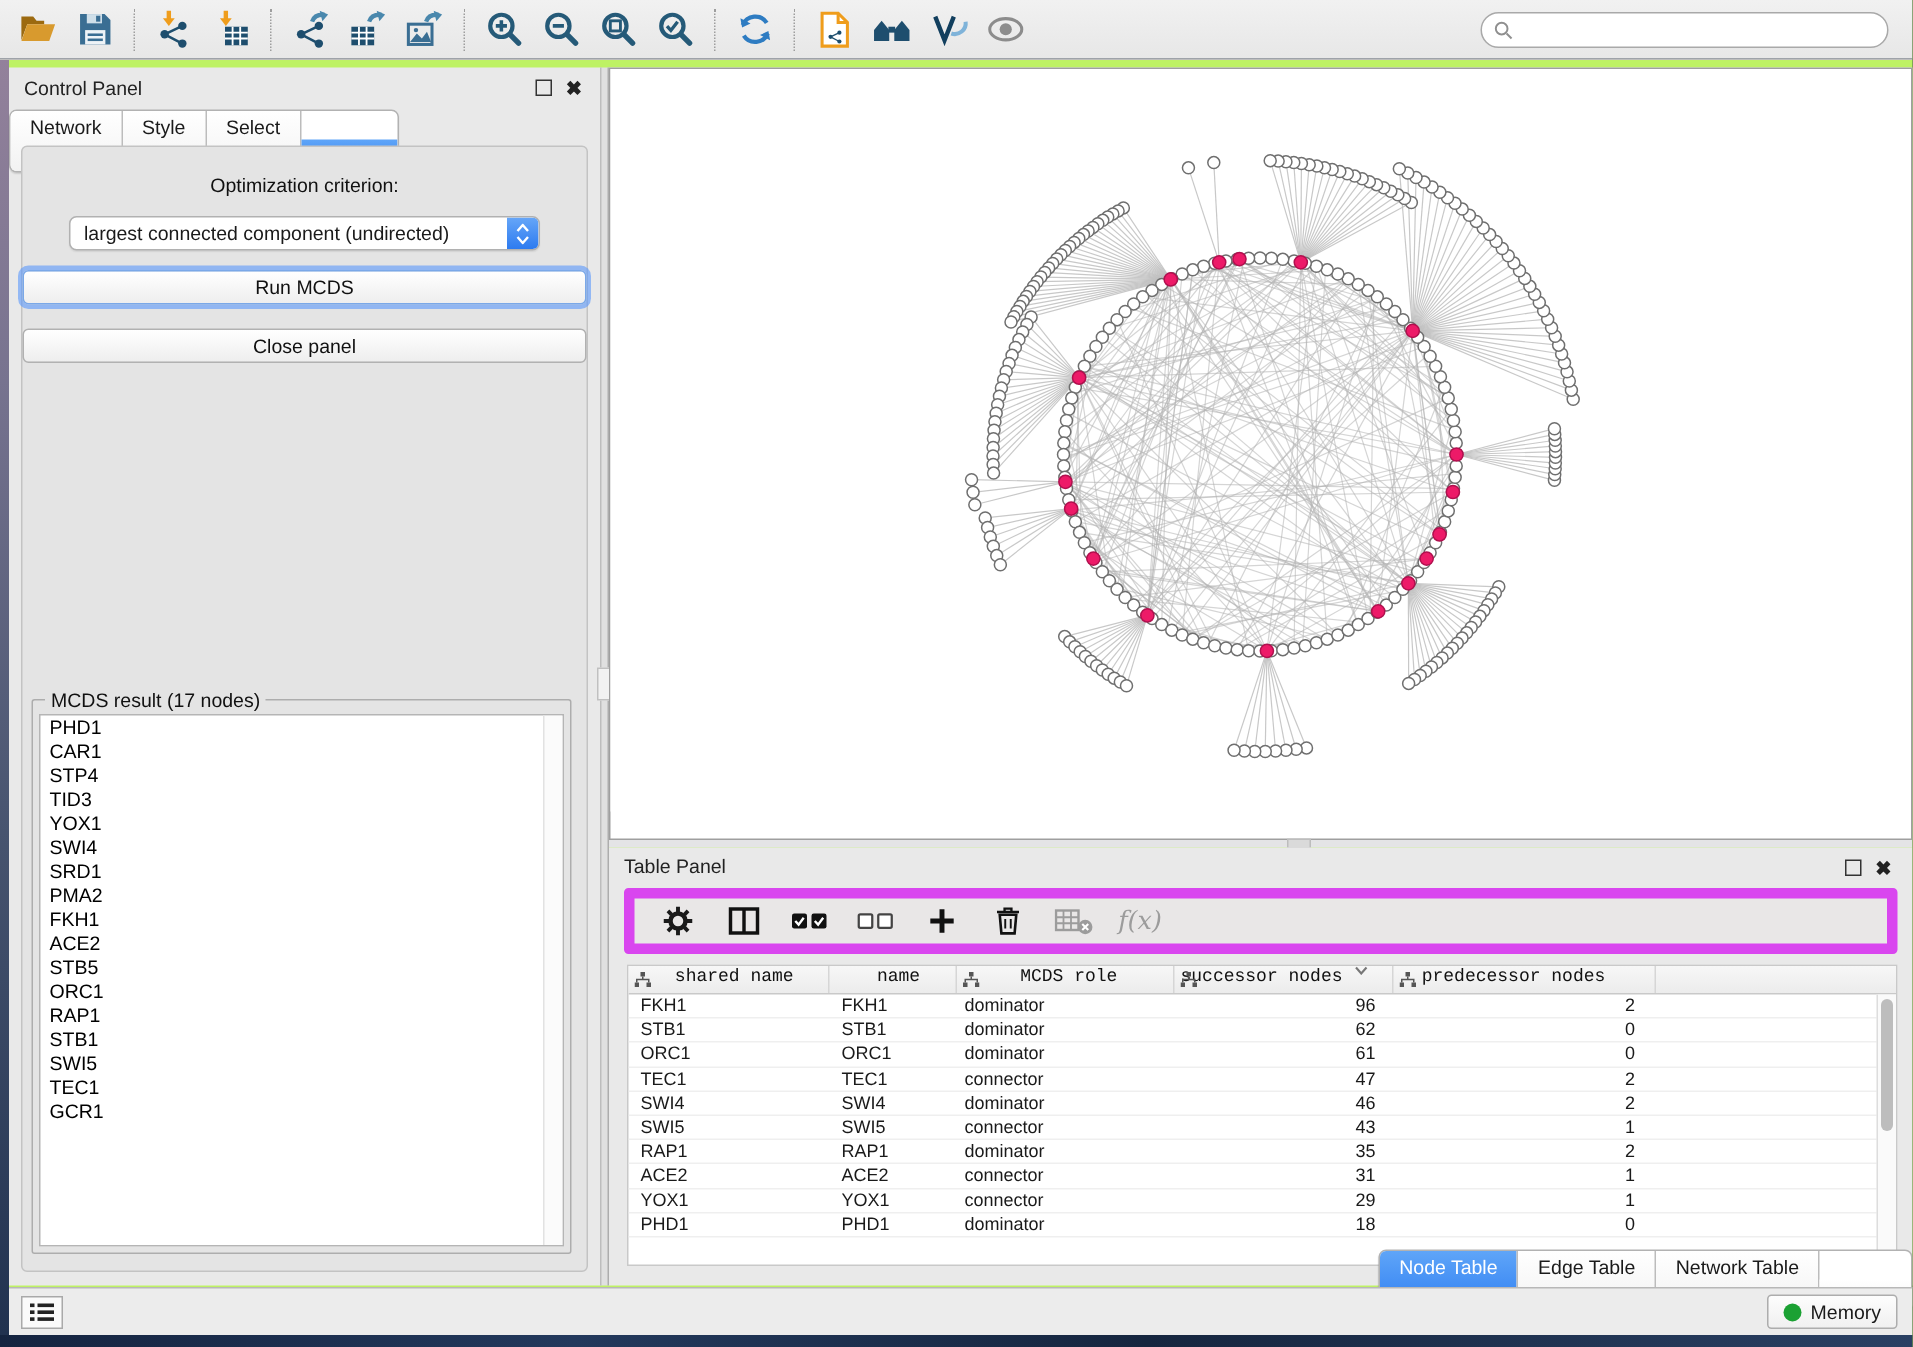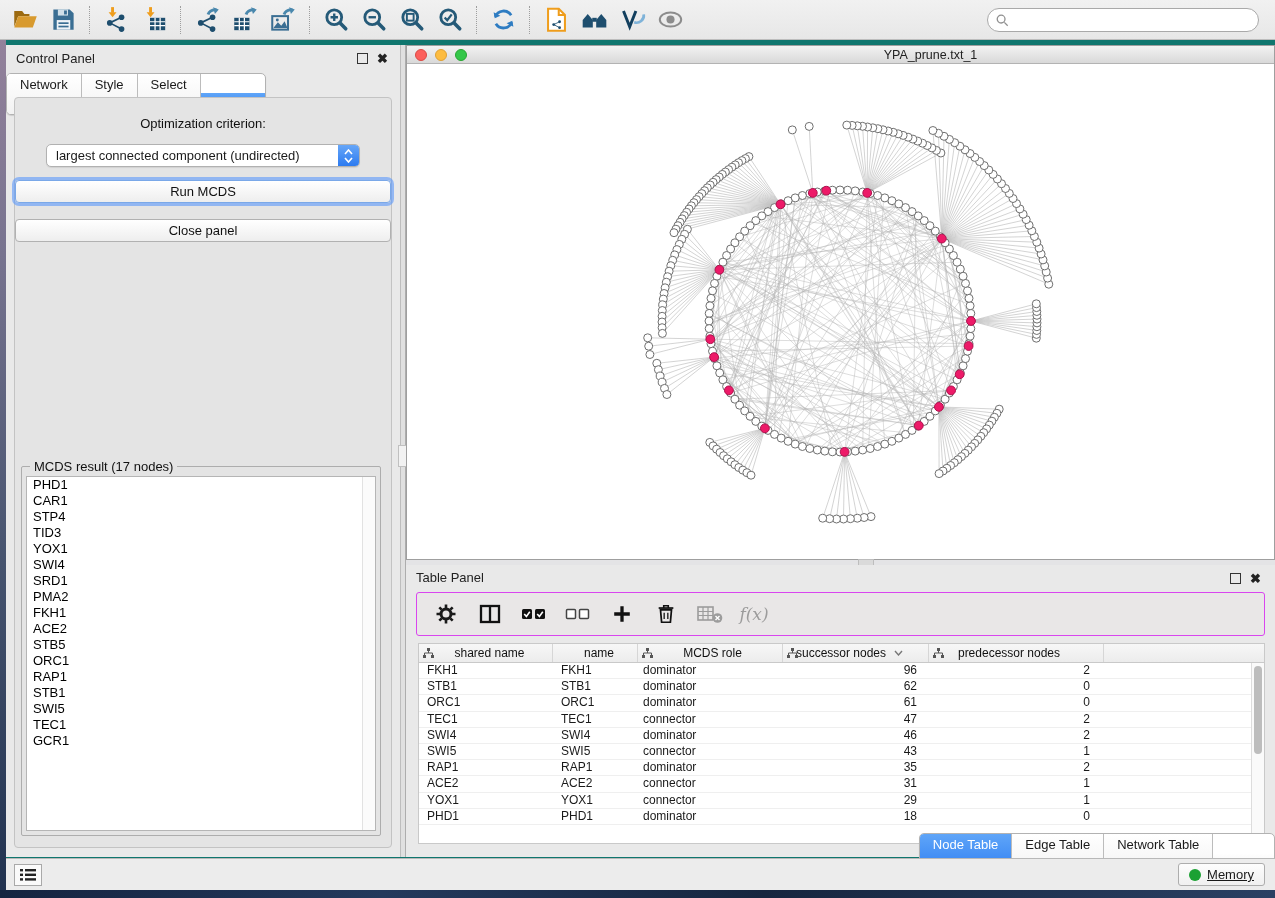--- a/index.html
+++ b/index.html
@@ -20,21 +20,21 @@
   .tbtn { width:38px; height:30px; display:flex; align-items:center; justify-content:center;
     border-radius:4px; cursor:default; }
   .tsep { border-left:1px dotted #9e9e9e; height:28px; margin:0 7px; }
   .searchbox { position:absolute; right:16px; top:8px; width:272px; height:24px;
     border:1px solid #a9a9a9; border-radius:12px; background:#fff;
     display:flex; align-items:center; padding:0 8px; }
   .searchbox input { border:none; outline:none; background:transparent; flex:1;
     font-family:"Liberation Sans",sans-serif; font-size:13px; margin-left:5px; }
 
   
-  .main { position:absolute; left:6px; top:40px; width:1269px; height:818px; background:#0f766e; }
+  .main { position:absolute; left:6px; top:40px; width:1269px; height:818px; background:#bef264; }
 
   .panel-title { font-size:13px; color:#222; }
   .win-ctrls { position:absolute; top:8px; display:flex; gap:9px; align-items:center; }
   .float-btn { width:11px; height:11px; border:1.6px solid #333; background:transparent; display:inline-block; }
   .close-btn { font-size:13px; font-weight:bold; color:#222; line-height:11px; }
 
   
   .control-panel { position:absolute; left:0; top:5px; width:394px; height:812px; background:#e9e9e9; }
   .cp-header { position:relative; height:26px; padding:6px 0 0 10px; }
   .segbar { display:inline-flex; border:1px solid #b2b2b2; border-radius:5px; overflow:hidden;
@@ -91,30 +91,30 @@
   .net-canvas { position:relative; width:867px; height:495px; background:#fff; }
   .edge { stroke:#b3b3b3; stroke-width:0.8; opacity:0.55; }
   .fanedge { stroke:#bfbfbf; stroke-width:0.8; opacity:0.85; }
   .wnode { fill:#fff; stroke:#6f6f6f; stroke-width:1; }
   .hubnode { fill:#ed1a68; stroke:#b0104e; stroke-width:1; }
 
   
   .table-panel { position:absolute; left:400px; top:525px; width:869px; height:292px; background:#e9e9e9; }
   .tp-header { position:relative; height:24px; padding:5px 0 0 10px; }
   .tp-toolbar { position:absolute; left:10px; right:10px; top:27px; height:44px;
-    background:#e9e7e7; border:1px solid #d946ef; border-radius:3px;
+    background:#e9e7e7; border:7px solid #d946ef; border-radius:3px;
     display:flex; align-items:center; gap:14px; padding-left:14px;text-align:right; }
   .tp-tool { width:30px; height:30px; display:flex; align-items:center; justify-content:center; }
   .fx { font-family:"DejaVu Serif", serif; font-style:italic; font-size:17px; color:#9c9c9c; }
   .tbl { position:absolute; left:12px; right:10px; top:78px; height:201px; background:#fff;
     border:1px solid #c9c9c9; overflow:hidden; }
   .thead { display:flex; height:19px; background:linear-gradient(#f7f7f7,#ececec);
     border-bottom:1px solid #c9c9c9; font-size:12px; color:#111; }
   .hcell { position:relative; border-right:1px solid #d6d6d6; display:flex;
-    align-items:center; justify-content:center; }
+    align-items:flex-start; justify-content:center;font-family:Liberation Mono, monospace; }
   .hicon { position:absolute; left:4px; top:4px; }
   .sortchev { margin-left:8px; }
   .tbody { position:relative; }
   .trow { display:flex; height:16.2px; border-bottom:1px solid #efefef; font-size:12px; }
   .tcell { white-space:nowrap; overflow:hidden; }
   .c0 { width:134px; padding-left:8px; }
   .c1 { width:85px; padding-left:8px; }
   .c2 { width:145px; padding-left:5px; }
   .c3 { width:146px; text-align:right; padding-right:12px; }
   .c4 { width:175px; text-align:right; padding-right:14px; }
@@ -125,21 +125,21 @@
     background:#bdbdbd; }
   .tp-tabs-row { position:absolute; left:0; right:0; top:268px; text-align:right; }
 
   
   .statusbar { position:absolute; left:6px; top:858px; width:1269px; height:32px;
     background:#ececec; border-top:1px solid #b8b8b8; }
   .listbtn { position:absolute; left:8px; top:5px; width:28px; height:22px; background:#fafafa;
     border:1px solid #a9a9a9; display:flex; align-items:center; justify-content:center; }
   .membtn { position:absolute; right:10px; top:4px; height:23px; padding:0 10px;
     background:linear-gradient(#fdfdfd,#f0f0f0); border:1px solid #adadad; border-radius:3px;
-    display:flex; align-items:center; gap:6px; font-size:13px;text-decoration:underline; }
+    display:flex; align-items:center; gap:6px; font-size:13px; }
   .greendot { width:12px; height:12px; border-radius:50%; background:#1ba133; display:inline-block; }
 </style>
 </head>
 <body>
 
 <div class="toolbar" id="main-toolbar">
   <div class="tbtn">
       <svg width="27" height="27" viewBox="0 0 24 24">
         <path d="M2 4.5h7l2 2.5h4.5v2H5.5L2 18.5z" fill="#9c6a10"></path>
         <path d="M5.5 9H22l-3.5 10H2z" fill="#d89a2e"></path>
@@ -343,26 +343,20 @@
           </div>
       </div>
     </div>
   </div>
 
   <div class="v-splitter">
     <div class="v-handle"></div>
   </div>
 
   <div class="net-window">
-    <div class="net-titlebar">
-      <span class="tl red"></span>
-      <span class="tl yellow"></span>
-      <span class="tl green"></span>
-      <span class="net-title">YPA_prune.txt_1</span>
-    </div>
     <div class="net-canvas">
       <svg id="net-svg" width="867" height="495">
           <g>
             <line x1="373.5" y1="140.3" x2="323.6" y2="329.0" class="edge"></line>
             <line x1="373.5" y1="140.3" x2="309.9" y2="212.2" class="edge"></line>
             <line x1="373.5" y1="140.3" x2="511.2" y2="362.1" class="edge"></line>
             <line x1="373.5" y1="140.3" x2="367.5" y2="370.4" class="edge"></line>
             <line x1="373.5" y1="140.3" x2="498.5" y2="143.6" class="edge"></line>
             <line x1="373.5" y1="140.3" x2="302.9" y2="272.2" class="edge"></line>
             <line x1="373.5" y1="140.3" x2="417.8" y2="126.9" class="edge"></line>

